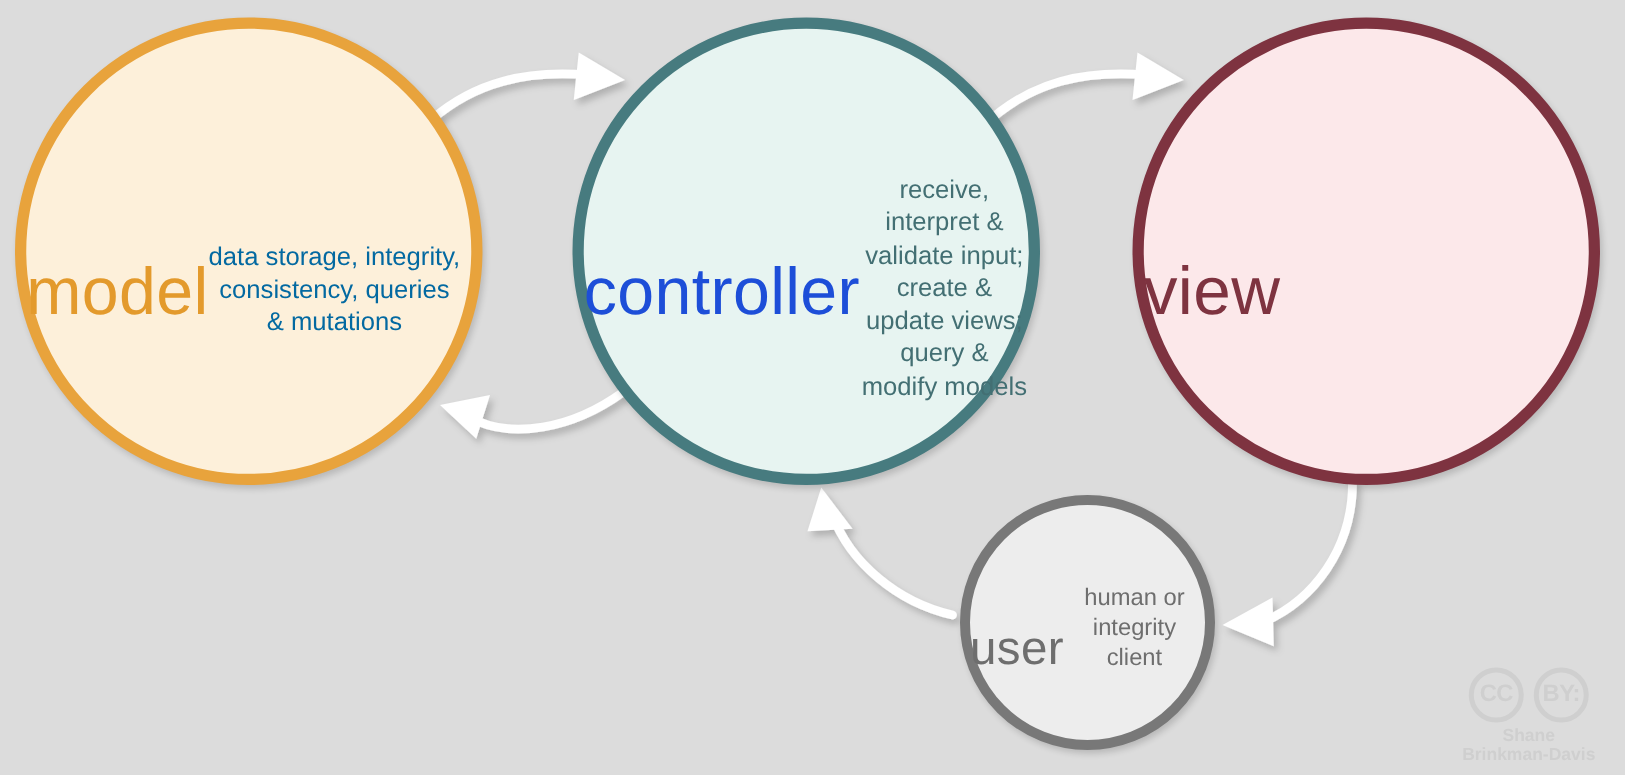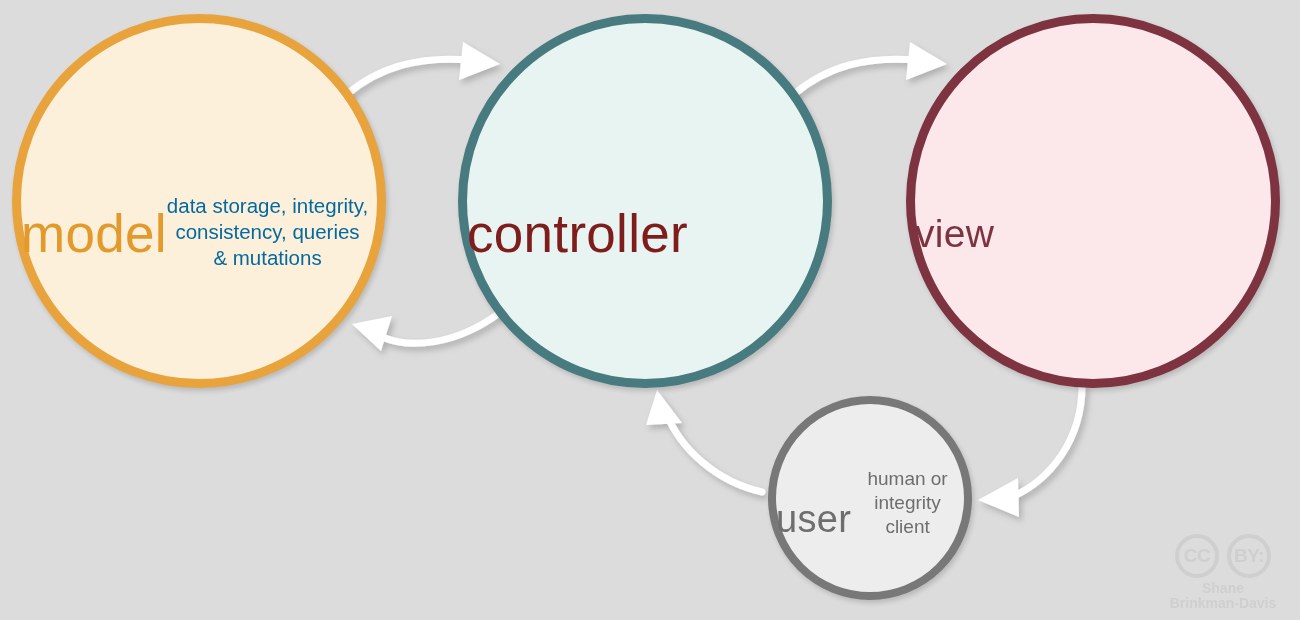--- a/index.html
+++ b/index.html
@@ -57,38 +57,38 @@
 
   
   #node-controller {
     left: 458px; top: 14px;
     width: 374px; height: 374px;
     background: #e7f4f1;
     border: 9px solid #477b7f;
   }
   #node-controller .title {
     font-size: 53px;
-    color: #7f1d1d;
+    color: #1d4ed8;
     margin-top: 64px;
   }
   #node-controller .desc {
     font-size: 20.5px;
     color: #436f73;
     margin-top: 60px;
   }
 
   
   #node-view {
     left: 906px; top: 14px;
     width: 374px; height: 374px;
     background: #fce8ea;
     border: 9px solid #7e3340;
   }
   #node-view .title {
-    font-size: 39px;
+    font-size: 54px;
     color: #7e3340;
     margin-top: 64px;
   }
   #node-view .desc {
     font-size: 20.5px;
     color: #7e3340;
     margin-top: 84px;
   }
 
   
@@ -194,20 +194,23 @@
 
   <div class="node" id="node-model">
     <div class="title">model</div>
     <div class="desc" style="white-space: pre-line;">data storage, integrity,
 consistency, queries
 &amp; mutations</div>
   </div>
 
   <div class="node" id="node-controller">
     <div class="title">controller</div>
+    <div class="desc" style="white-space: pre-line;">receive, interpret &amp; validate input;
+create &amp; update views;
+query &amp; modify models</div>
   </div>
 
   <div class="node" id="node-view">
     <div class="title">view</div>
   </div>
 
   <div class="node" id="node-user">
     <div class="title">user</div>
     <div class="desc" style="white-space: pre-line;">human or
 integrity client</div>

